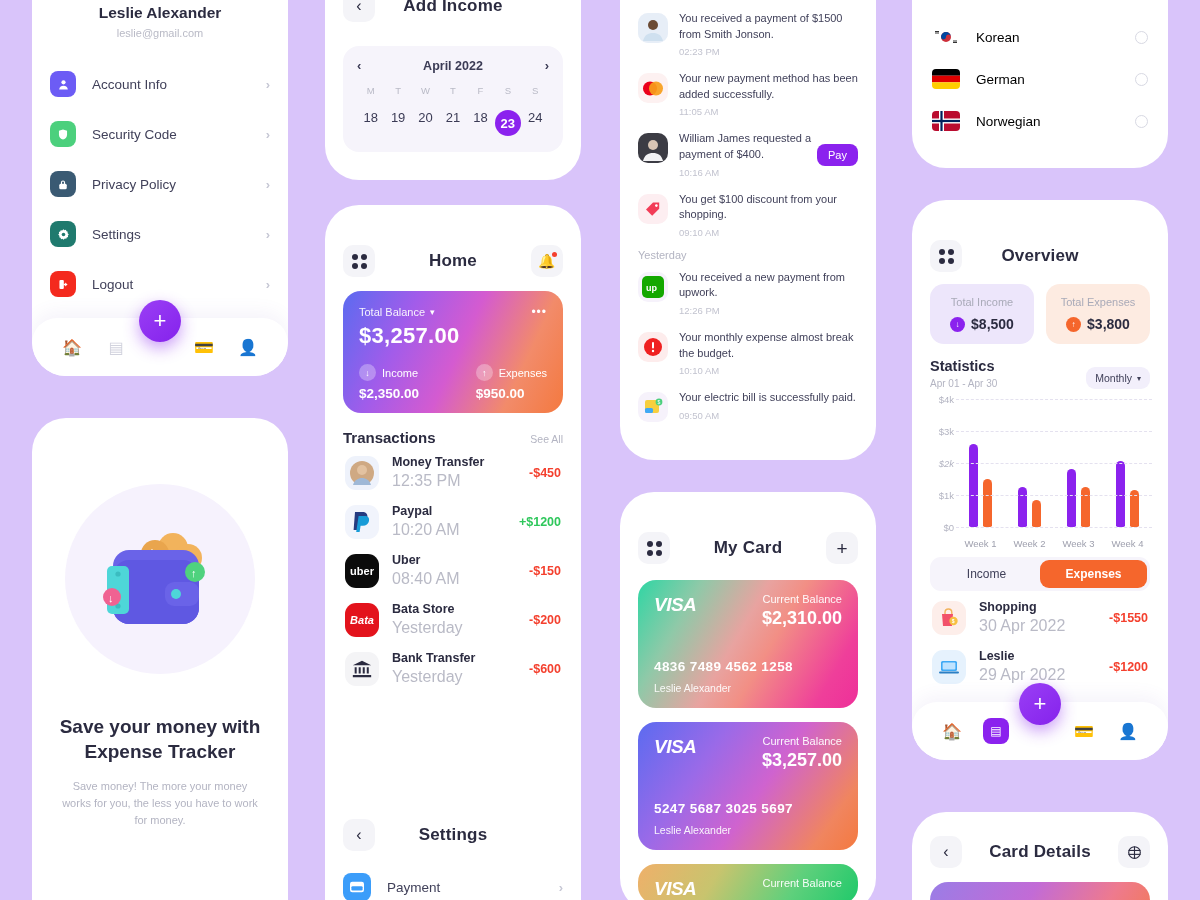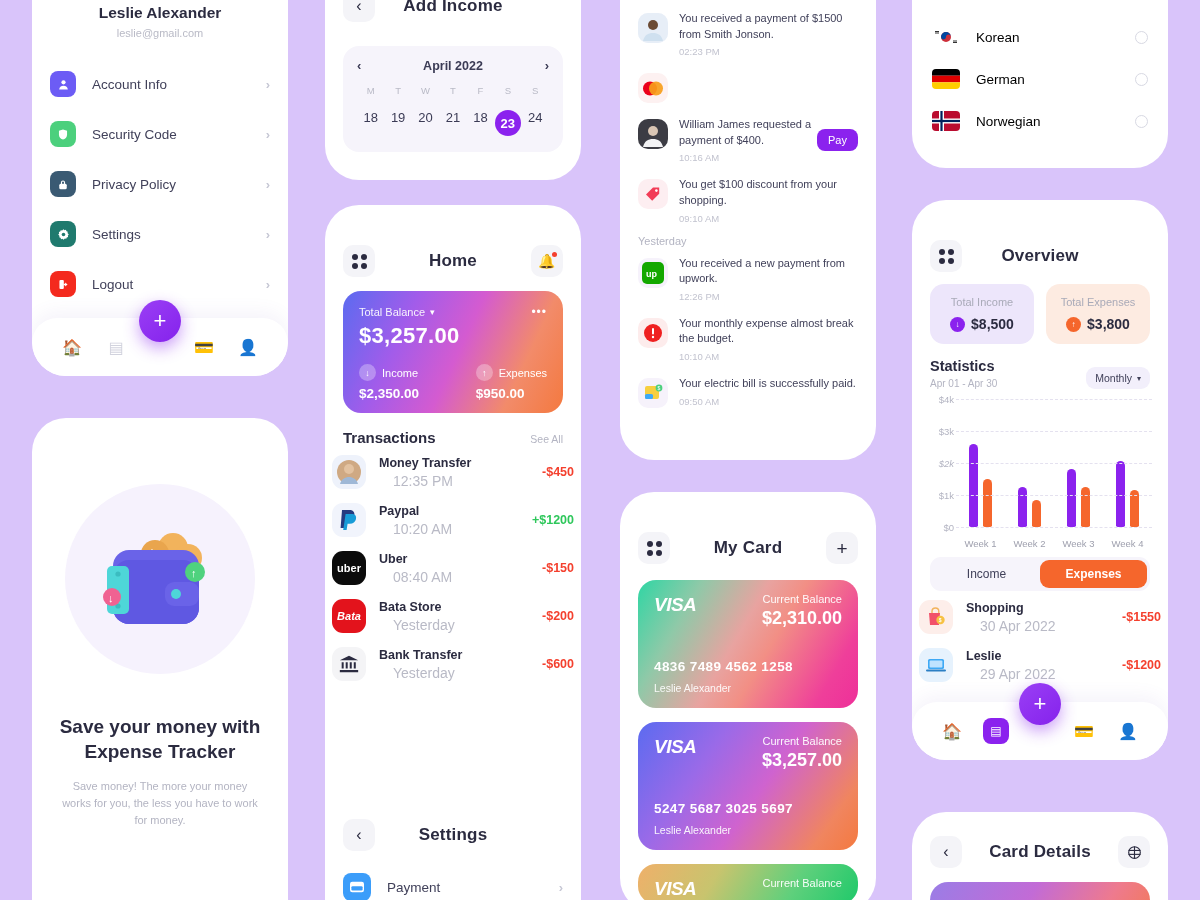--- a/index.html
+++ b/index.html
@@ -108,29 +108,29 @@
   .bal-row { position: absolute; left: 16px; right: 16px; bottom: 12px; display: flex; justify-content: space-between; }
   .bal-col .t { font-size: 11px; display: flex; align-items: center; gap: 6px; }
   .bal-col .v { font-size: 13.5px; font-weight: 700; margin-top: 5px; }
   .rnd {
     width: 17px; height: 17px; border-radius: 50%; background: rgba(255,255,255,.3);
     display: inline-flex; align-items: center; justify-content: center; font-size: 9px;
   }
   .sec-head { display: flex; align-items: baseline; padding: 16px 18px 2px; }
   .sec-head .t { flex: 1; font-size: 15px; font-weight: 700; color: #2b2b40; }
   .sec-head .a { font-size: 10.5px; color: #b3b4c2; }
-  .tx-row { display: flex; align-items: center; padding: 7px 7px; }
+  .tx-row { display: flex; align-items: center; padding: 7px 20px; }
   .tx-ico {
     width: 34px; height: 34px; border-radius: 11px; flex: none;
     display: flex; align-items: center; justify-content: center;
     font-size: 10px; font-weight: 700; overflow: hidden;
   }
   .tx-mid { flex: 1; margin-left: 13px; }
   .tx-name { font-size: 12.5px; font-weight: 700; color: #2b2b40; }
-  .tx-time { font-size: 14px; color: #b9bac6; margin-top: 3px; margin-left: 14px; }
+  .tx-time { font-size: 16px; color: #b9bac6; margin-top: 3px; }
   .tx-amt { font-size: 12.5px; font-weight: 700; }
   .neg { color: #f4402e; } .pos { color: #2ec75b; }
 
   
   #p-settings { left: 325px; top: 795px; width: 256px; height: 160px; }
   .set-row { display: flex; align-items: center; padding: 12px 18px; }
 
   
   #p-notif { left: 620px; top: -50px; width: 256px; height: 510px; }
   .nt-group { font-size: 11px; color: #b3b4c2; padding: 4px 18px 2px; }
@@ -486,20 +486,24 @@
         <div class="nt-text">You received a payment of $1500 from Smith Jonson.</div>
         <div class="nt-time">02:23 PM</div>
       </div>
     </div>
     <div class="nt-row">
       <div class="nt-ico" style="background:#fdf1f1">
         <svg width="24" height="15" viewBox="0 0 24 15">
             <circle cx="9" cy="7.5" r="7" fill="#eb001b"></circle>
             <circle cx="15" cy="7.5" r="7" fill="#f79e1b" opacity=".92"></circle>
           </svg>
+      </div>
+      <div class="nt-mid">
+        <div class="nt-text">Your new payment method has been added successfully.</div>
+        <div class="nt-time">11:05 AM</div>
       </div>
     </div>
     <div class="nt-row">
       <div class="nt-ico" style="background:#f0f0f2">
         <svg width="30" height="30" viewBox="0 0 30 30">
             <rect width="30" height="30" fill="#3c3c44"></rect>
             <circle cx="15" cy="12" r="5" fill="#d9c5b4"></circle>
             <path d="M5 28c1.5-6 5-8 10-8s8.5 2 10 8z" fill="#f2f2f4"></path>
           </svg>
       </div>

